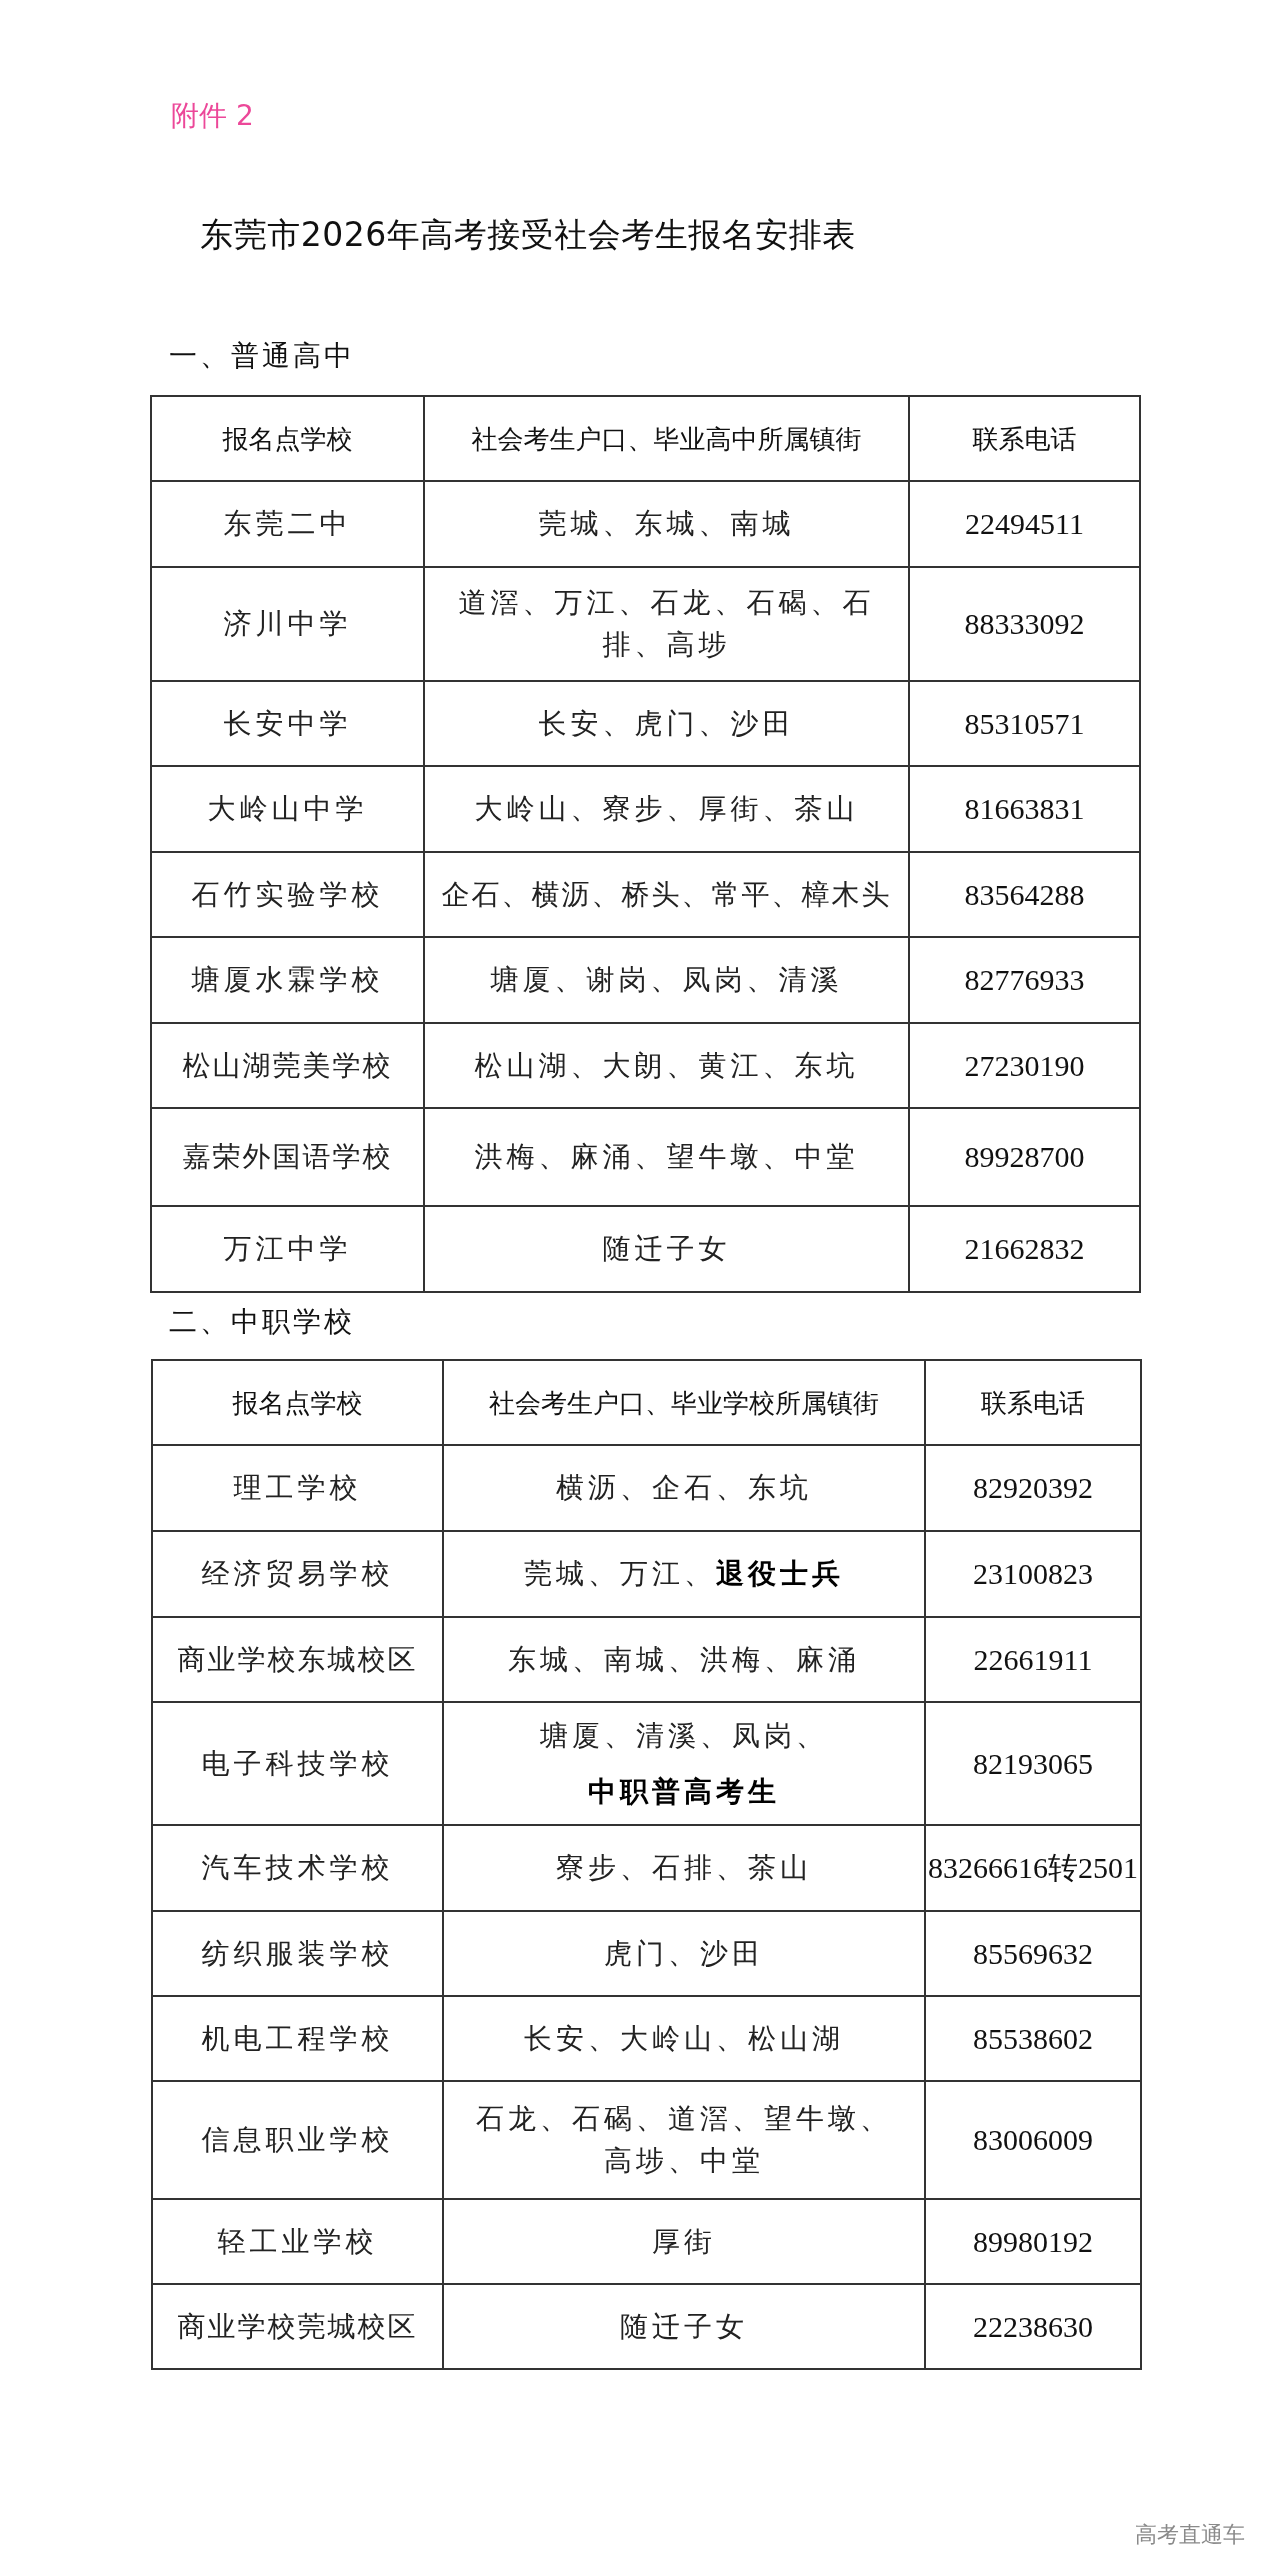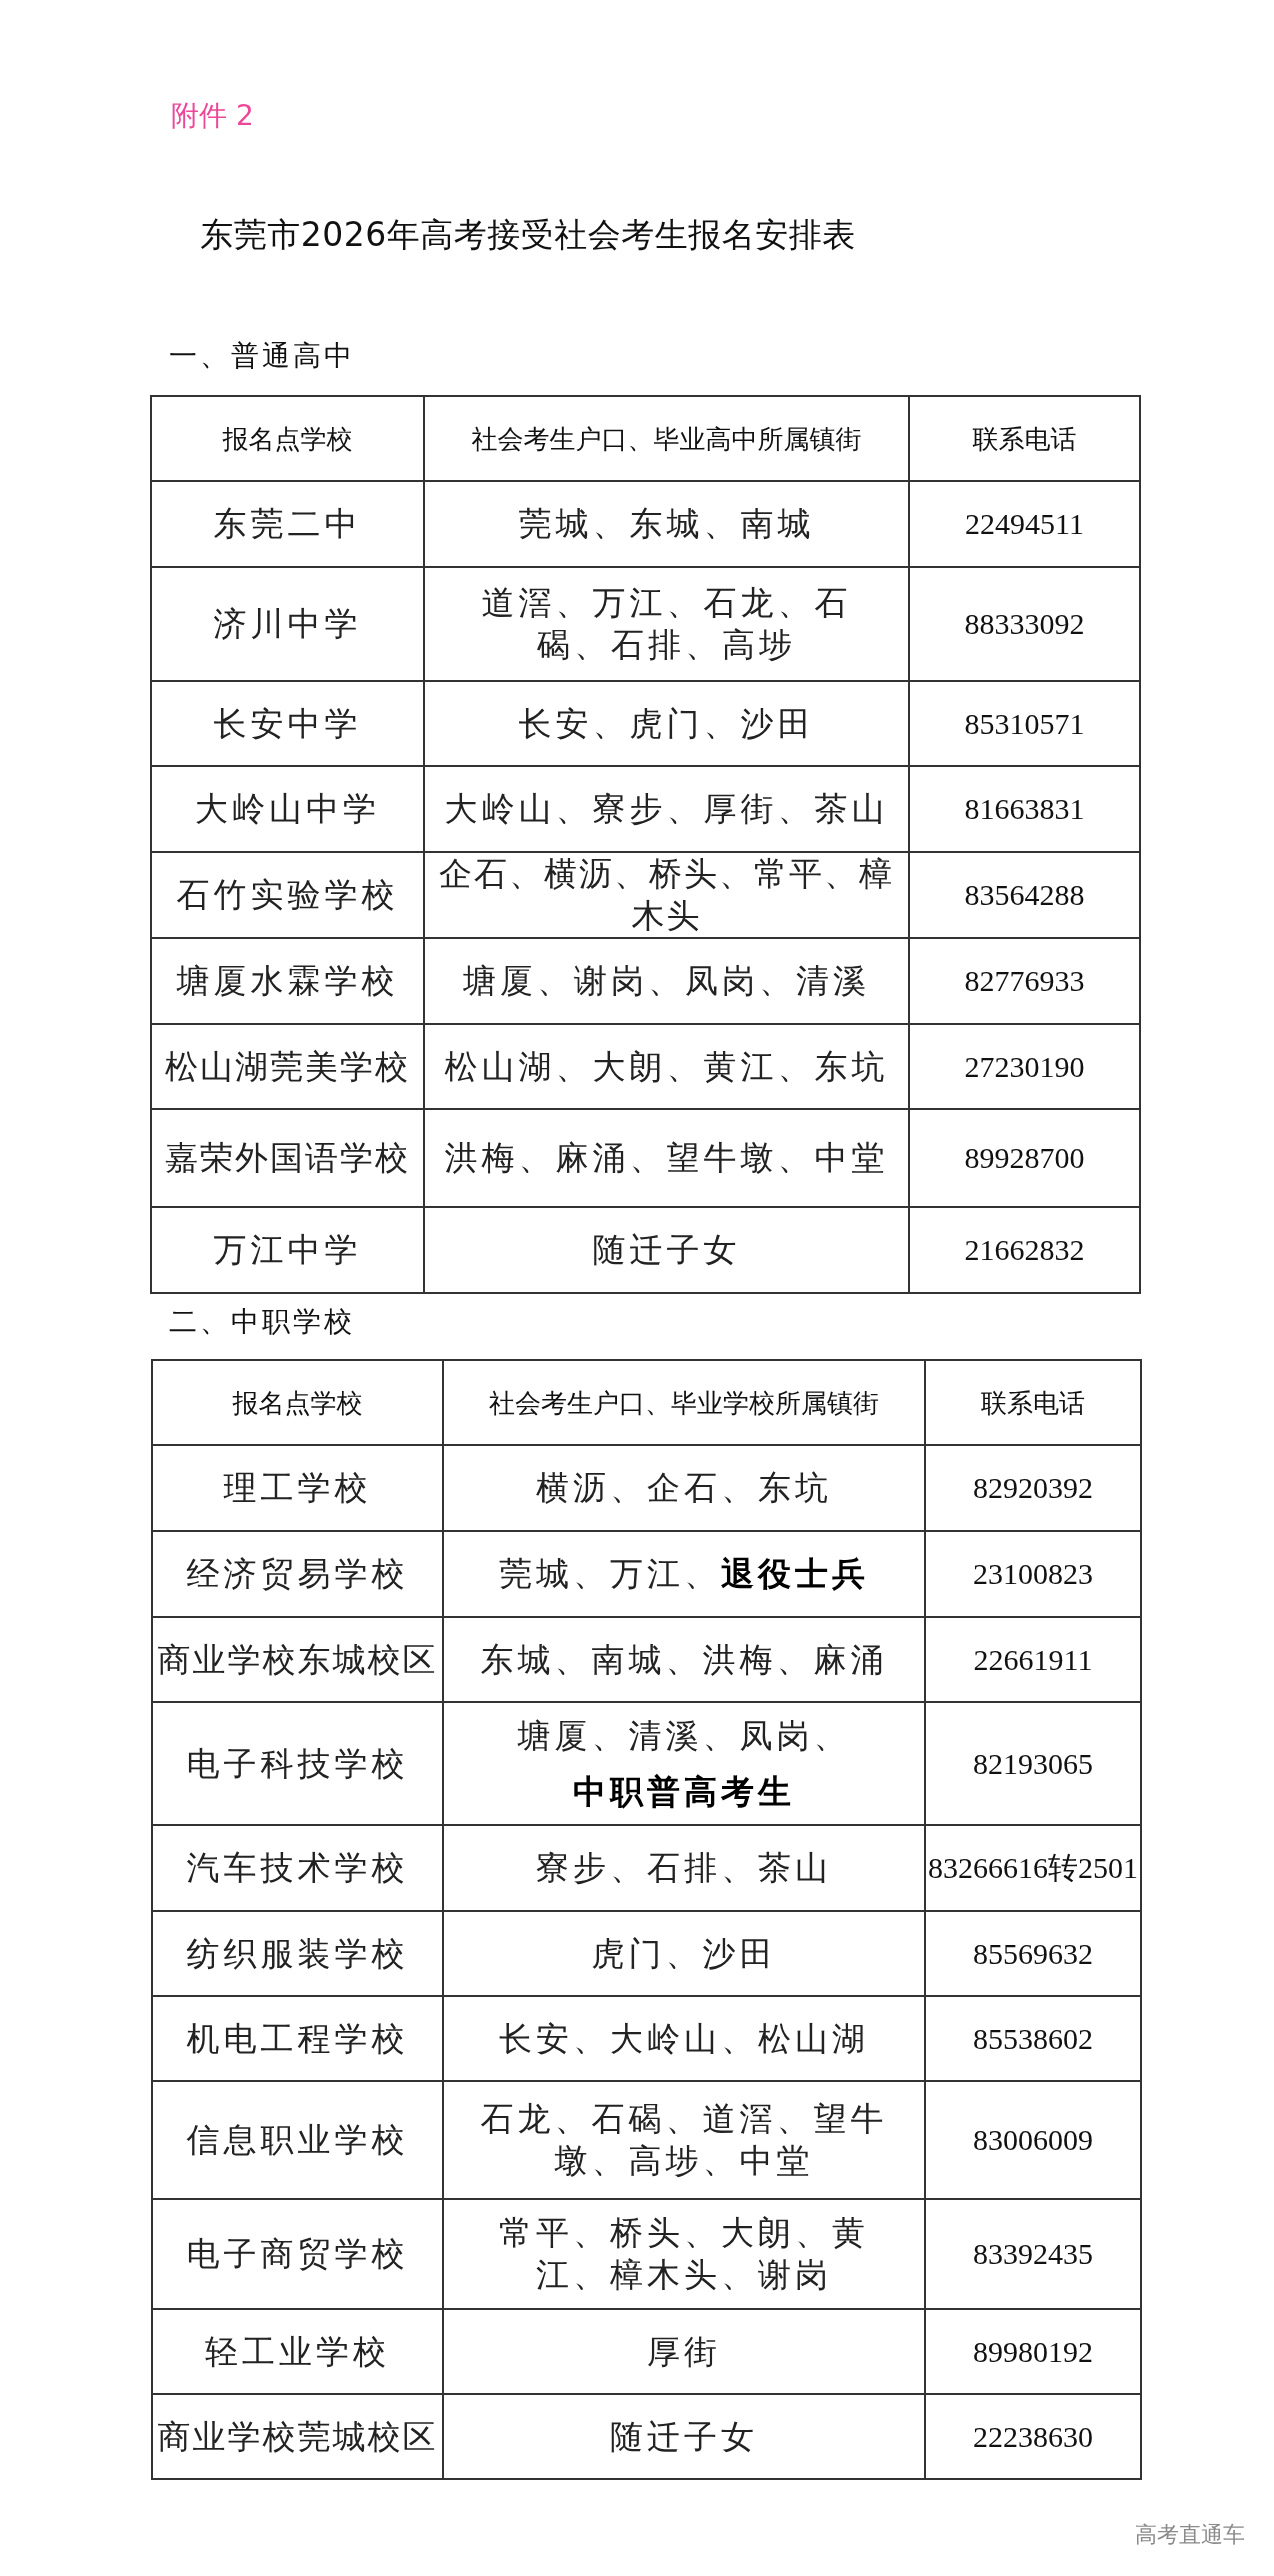--- a/index.html
+++ b/index.html
@@ -26,21 +26,21 @@
   }
   table.reg td, table.reg th {
     border: 2px solid #333; text-align: center; vertical-align: middle;
     padding: 0 10px; box-sizing: border-box;
   }
   table.reg th {
     font-family: "DejaVu Sans", "Liberation Sans", sans-serif;
     font-weight: normal; font-size: 26px; line-height: 34px; color: #111;
   }
   table.reg td {
-    font-size: 33px; line-height: 42px; letter-spacing: 4px; color: #222;
+    font-size: 28px; line-height: 42px; letter-spacing: 4px; color: #222;
   }
   table.reg td.phone {
     font-family: "Liberation Serif", "DejaVu Serif", serif;
     font-size: 30px; letter-spacing: 0; line-height: 40px; color: #111;
   }
   .strong { font-weight: bold; color: #000; }
   .watermark {
     position: absolute; left: 1135px; top: 2520px;
     font-family: "DejaVu Sans", "Liberation Sans", sans-serif;
     font-size: 22px; color: #8a8a8a; letter-spacing: 0;
@@ -165,25 +165,20 @@
     <tr style="height:85px">
       <td>机电工程学校</td>
       <td>长安、大岭山、松山湖</td>
       <td class="phone">85538602</td>
     </tr>
     <tr style="height:118px">
       <td>信息职业学校</td>
       <td style="padding:0 26px;">石龙、石碣、道滘、望牛墩、高埗、中堂</td>
       <td class="phone">83006009</td>
     </tr>
-    <tr style="height:110px">
-      <td>电子商贸学校</td>
-      <td style="padding:0 26px;">常平、桥头、大朗、黄江、樟木头、谢岗</td>
-      <td class="phone">83392435</td>
-    </tr>
     <tr style="height:85px">
       <td>轻工业学校</td>
       <td>厚街</td>
       <td class="phone">89980192</td>
     </tr>
     <tr style="height:85px">
       <td style="letter-spacing:2px; padding:0 4px;">商业学校莞城校区</td>
       <td>随迁子女</td>
       <td class="phone">22238630</td>
     </tr>

